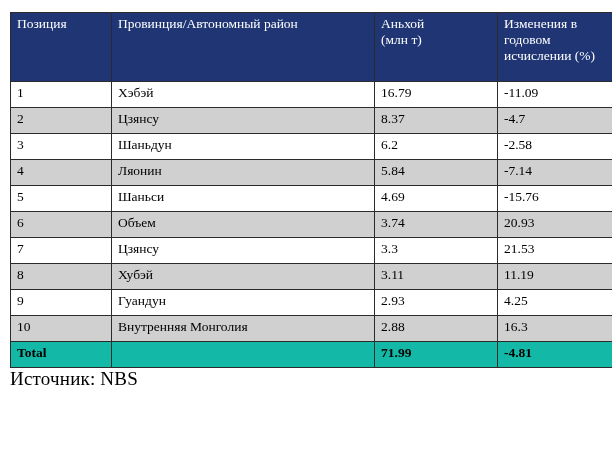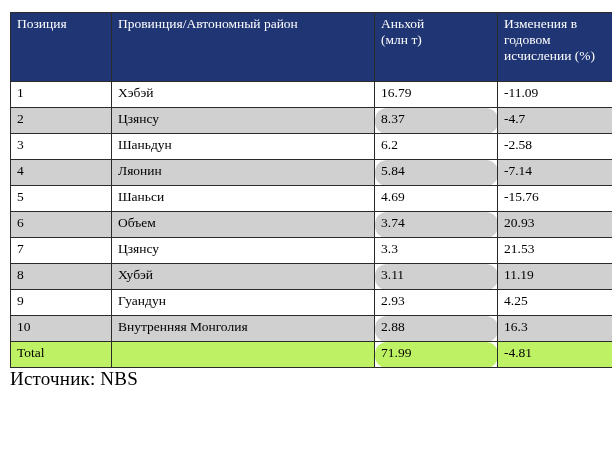--- a/index.html
+++ b/index.html
@@ -52,25 +52,26 @@
   thead th.h-chg { width: 144px; }
 
   tbody td {
     background: #ffffff;
     height: 19px;
   }
   tbody tr.alt td {
     background: #d0d0d0;
   }
   tbody tr.total-row td {
-    background: #bef264;
+    background: #14b8a6;
+    font-weight: bold;
   }
   .col-pos { width: 88px; }
   .col-prov { width: 250px; }
-  .col-vol { width: 110px; border-radius: 12px; }
+  .col-vol { width: 110px; }
   .col-chg { width: 144px; }
 
   .source {
     font-size: 19px;
     font-family: "Liberation Serif", serif;
     color: #000000;
     letter-spacing: 0.2px;
   }
   .hdr-line { display: block; }
 </style>

